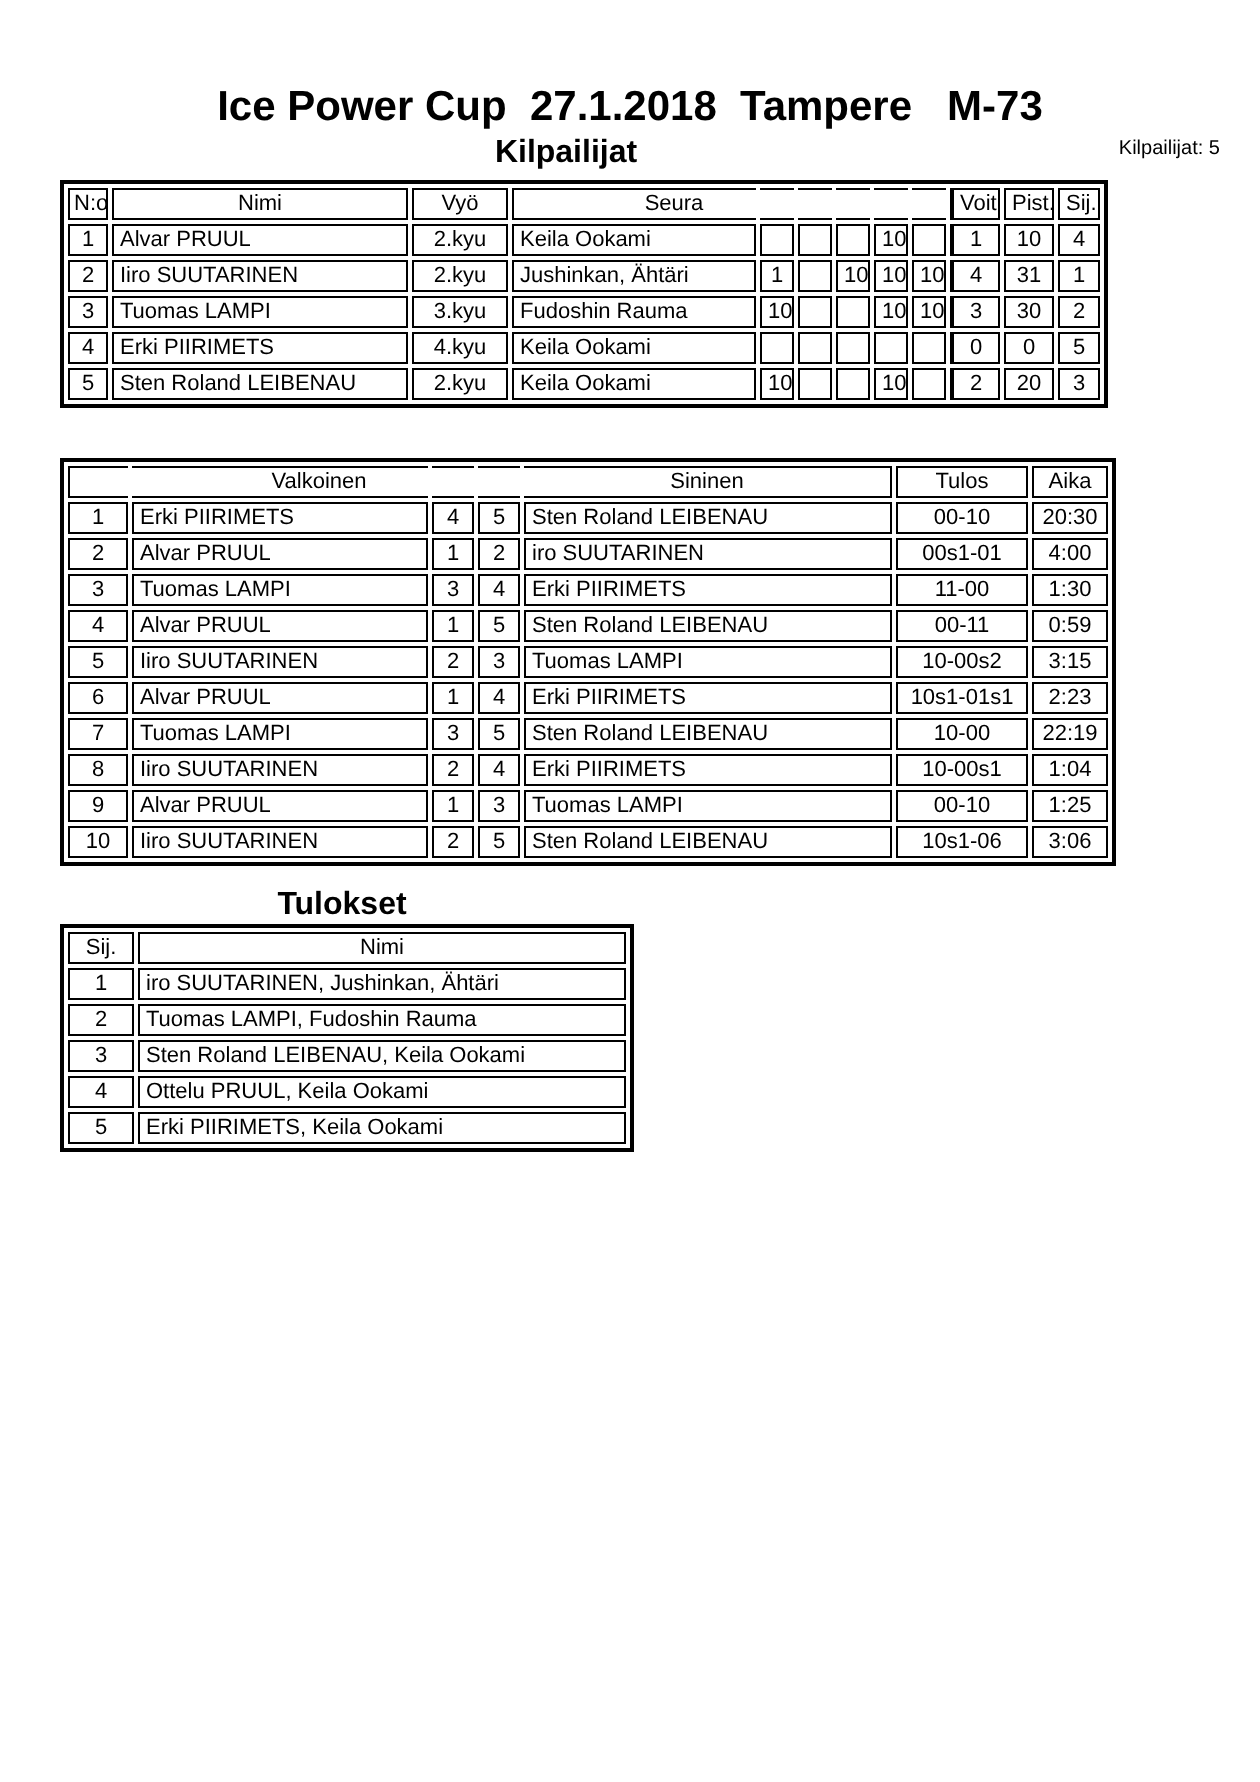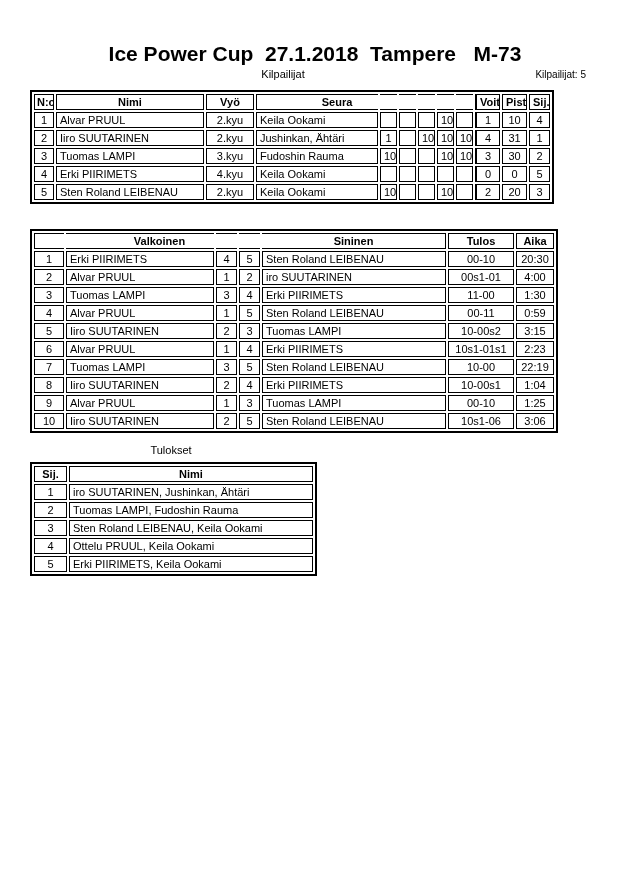--- a/index.html
+++ b/index.html
@@ -16,30 +16,30 @@
     position: absolute;
     top: 42px; left: 0; width: 630px;
     text-align: center;
     font-size: 21px;
     font-weight: bold;
     white-space: pre;
   }
   .sec-title {
     position: absolute;
     transform: translateX(-50%);
-    font-size: 11px;
-    font-weight: normal;
+    font-size: 16px;
+    font-weight: bold;
     white-space: nowrap;
   }
   #t1-title { left: 283px; top: 68px; }
   #t2-title { left: 314px; top: 212px; margin-top: 40px; }
   #t3-title { left: 171px; top: 444px; }
   .count {
     position: absolute;
-    top: 69px; right: 44px;
+    top: 69px; right: 20px;
     font-size: 10px;
     white-space: nowrap;
   }
   table {
     position: absolute;
     border-collapse: separate;
     border-spacing: 2px;
     border: 2px solid #000;
     table-layout: fixed;
     background: #fff;
@@ -48,21 +48,21 @@
     border: 1px solid #000;
     box-sizing: border-box;
     height: 16px;
     padding: 0 3px;
     font-size: 11px;
     line-height: 12px;
     text-align: center;
     white-space: nowrap;
     overflow: hidden;
   }
-  th { font-weight: bold; }
+  th { font-weight: normal; }
   .l  { text-align: left; }
   .hl { text-align: left; padding-left: 2px; }
   .nbl { border-left: none; }
   .nbr { border-right: none; padding-left: 42px; }
   .thick-l { border-left: 2px solid #000; }
   #competitors-table { left: 30px; top: 90px;  width: 524px; }
   #matches-table     { left: 30px; top: 229px; width: 528px; }
   #results-table     { left: 30px; top: 462px; width: 287px; }
 </style>
 </head>

